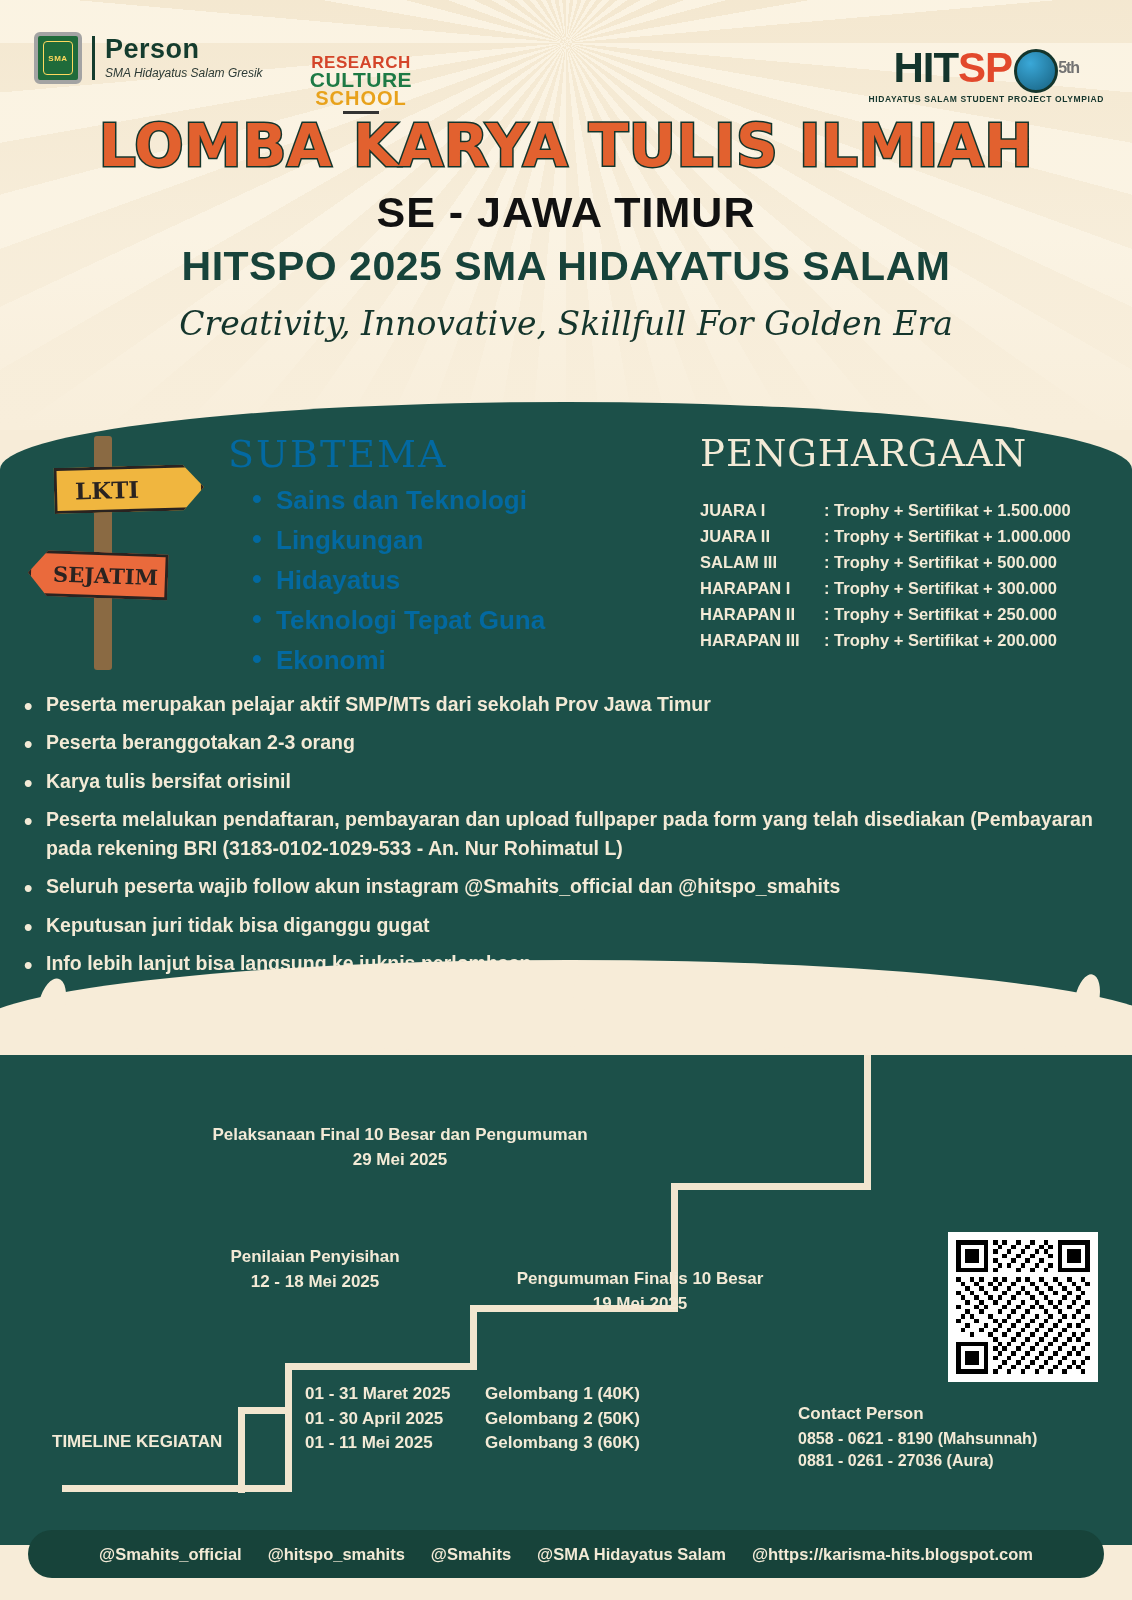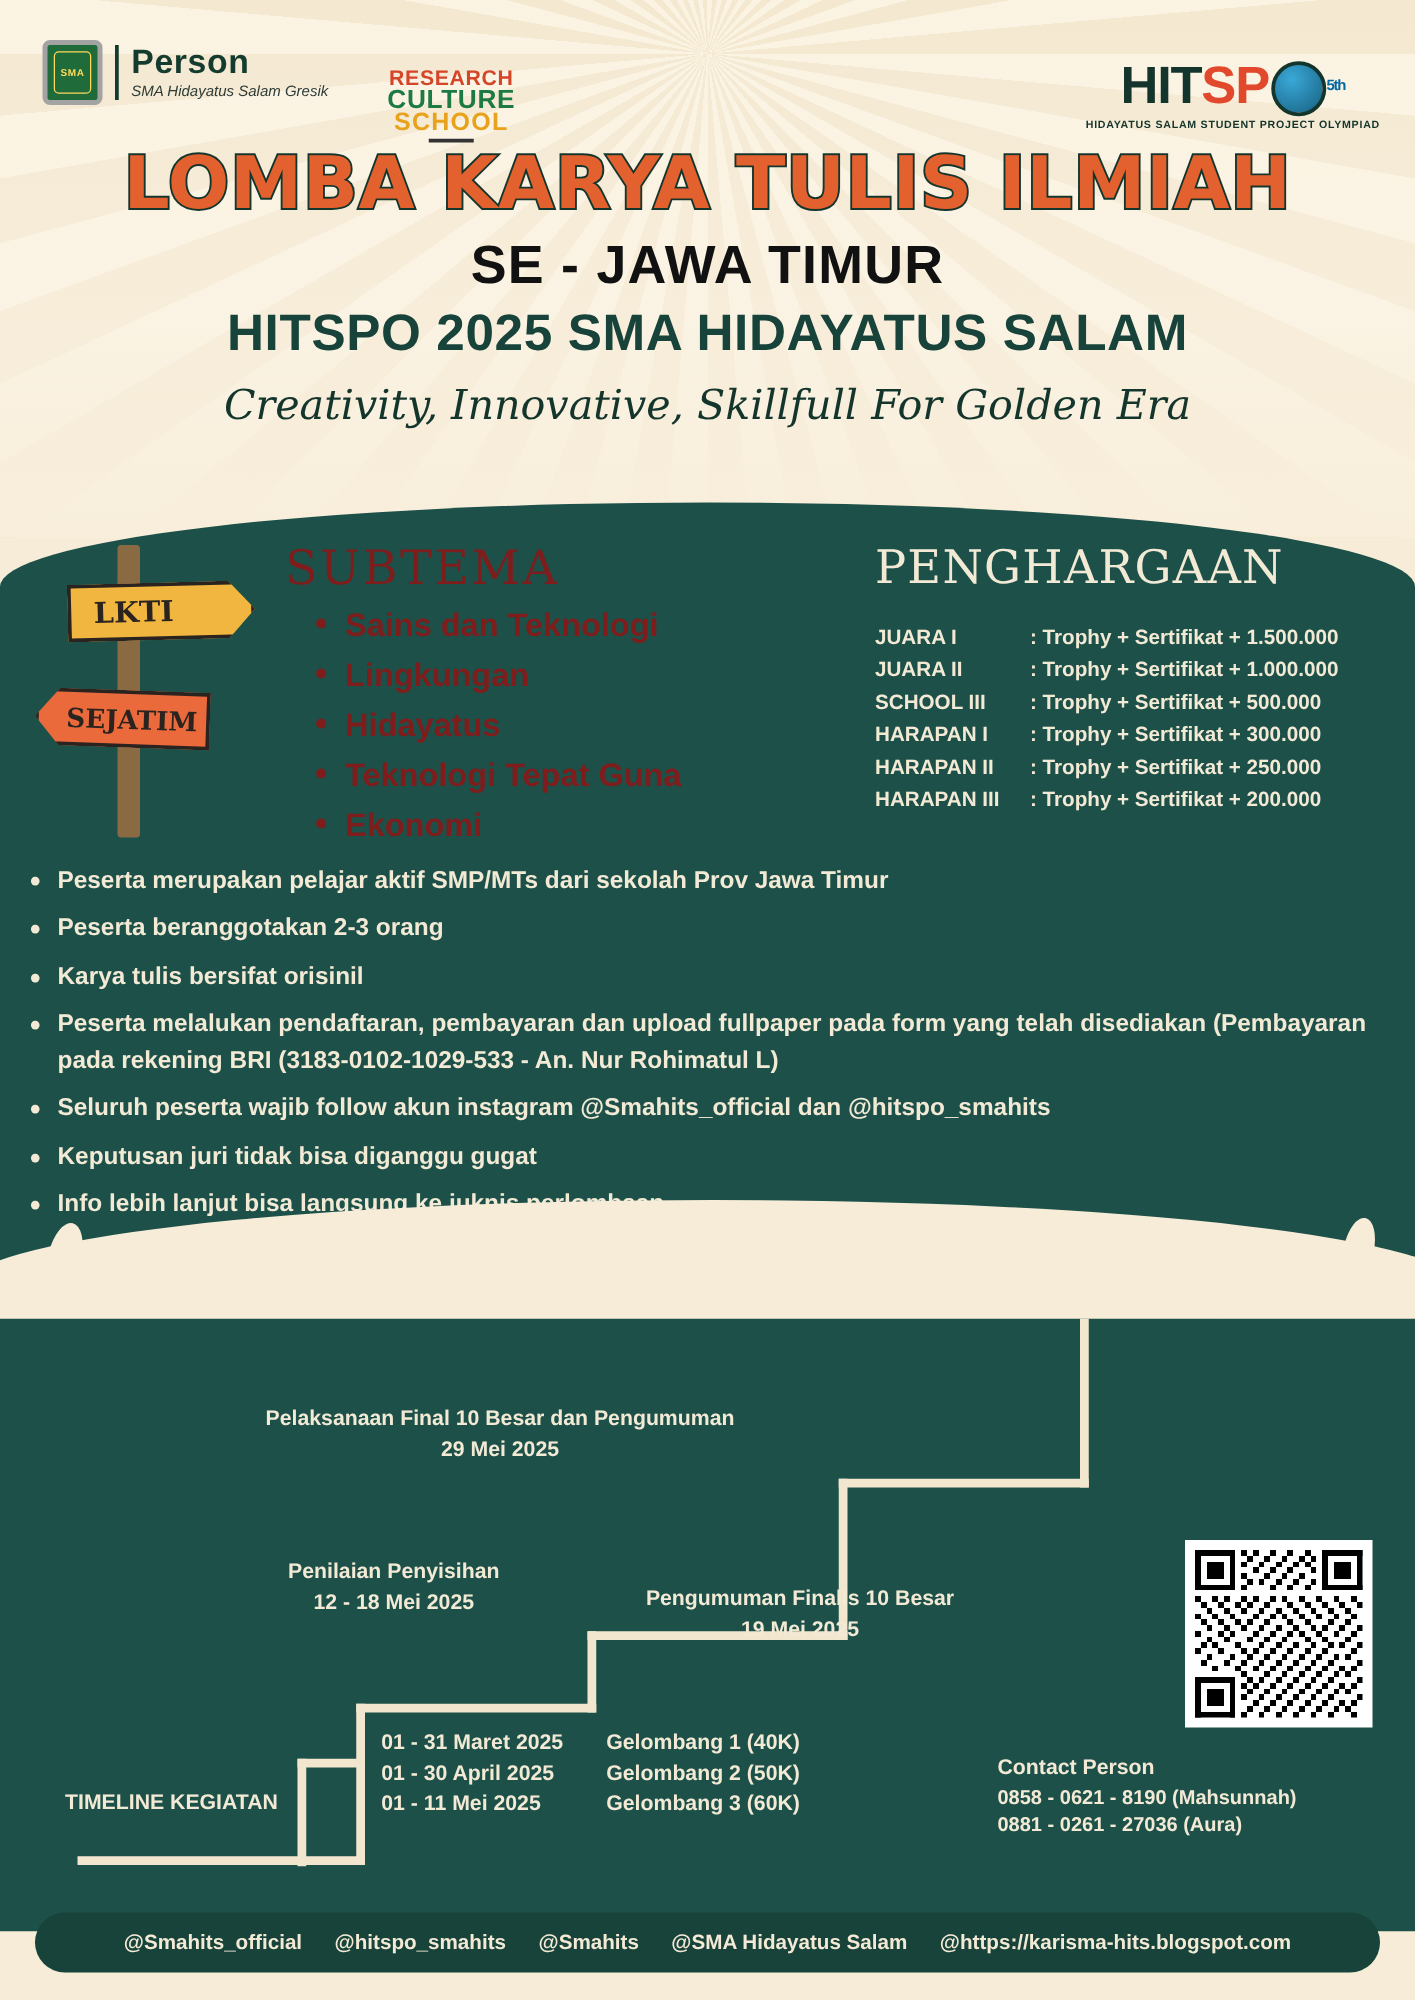--- a/index.html
+++ b/index.html
@@ -59,21 +59,21 @@
     color: #14352c; display: inline-flex; align-items: center;
   }
   .hitspo .word .hit { color: #14352c; }
   .hitspo .word .sp { color: #e2492c; }
   .hitspo .ball {
     width: 44px; height: 44px; border-radius: 50%;
     background: radial-gradient(circle at 35% 30%, #3aa8d8, #17607f);
     display: inline-block; margin-left: 2px; position: relative; top: 3px;
     border: 3px solid #14352c;
   }
-  .hitspo .fifth { font-size: 12px; font-weight: 900; color: #0369a1; vertical-align: top; }
+  .hitspo .fifth { font-size: 16px; font-weight: 900; color: #737373; vertical-align: top; }
   .hitspo .sub { font-size: 8.5px; font-weight: 700; letter-spacing: .6px; color: #14352c; margin-top: 2px; }
 
   
   .titles { position: absolute; top: 112px; left: 0; width: 1132px; text-align: center; }
   .t-main {
     font-size: 58px; font-weight: 900; letter-spacing: .5px; color: #e2612f;
     -webkit-text-stroke: 3px #14352c; paint-order: stroke fill;
     font-family: "DejaVu Sans", sans-serif;
   }
   .t-sub1 { font-size: 43px; font-weight: 900; color: #111; margin-top: 8px; letter-spacing: 1px; }
@@ -104,21 +104,21 @@
   }
   .sign2 {
     position: absolute; left: 8px; top: 122px; width: 140px; height: 46px;
     background: #ea6a3c; border: 3px solid #2a2320;
     clip-path: polygon(0 50%, 14% 0, 100% 0, 100% 100%, 14% 100%);
     display: flex; align-items: center; padding-left: 22px;
     font-family: "DejaVu Serif", serif; font-weight: 700; font-size: 21px; color: #2a2320;
     transform: rotate(2deg);
   }
 
-  .subtema { position: absolute; left: 228px; top: 432px; width: 440px; color: #7f1d1d; }
+  .subtema { position: absolute; left: 228px; top: 432px; width: 440px; color: #0369a1; }
   .subtema h2 { font-size: 38px; letter-spacing: 2px; font-family: "DejaVu Serif", serif; font-weight: 400; }
   .subtema ul { margin-top: 0; list-style: none; }
   .subtema li { font-size: 26px; font-weight: 700; margin: 9px 0 9px 24px; position: relative; padding-left: 24px; }
   .subtema li:before { content: "•"; position: absolute; left: 0; top: -2px; font-size: 28px; }
 
   .penghargaan { position: absolute; left: 700px; top: 432px; width: 410px; color: #f3ead6; }
   .penghargaan h2 { font-size: 37px; letter-spacing: 1px; font-family: "DejaVu Serif", serif; font-weight: 400; }
   .pr-table { margin-top: 26px; }
   .pr-row { display: flex; font-size: 16.5px; font-weight: 700; margin: 7px 0; }
   .pr-row .k { width: 124px; }
@@ -243,21 +243,21 @@
     <div class="pr-table">
       <div class="pr-row">
         <div class="k">JUARA I</div>
         <div class="v">: Trophy + Sertifikat + 1.500.000</div>
       </div>
       <div class="pr-row">
         <div class="k">JUARA II</div>
         <div class="v">: Trophy + Sertifikat + 1.000.000</div>
       </div>
       <div class="pr-row">
-        <div class="k">SCHOOL III</div>
+        <div class="k">SALAM III</div>
         <div class="v">: Trophy + Sertifikat + 500.000</div>
       </div>
       <div class="pr-row">
         <div class="k">HARAPAN I</div>
         <div class="v">: Trophy + Sertifikat + 300.000</div>
       </div>
       <div class="pr-row">
         <div class="k">HARAPAN II</div>
         <div class="v">: Trophy + Sertifikat + 250.000</div>
       </div>

